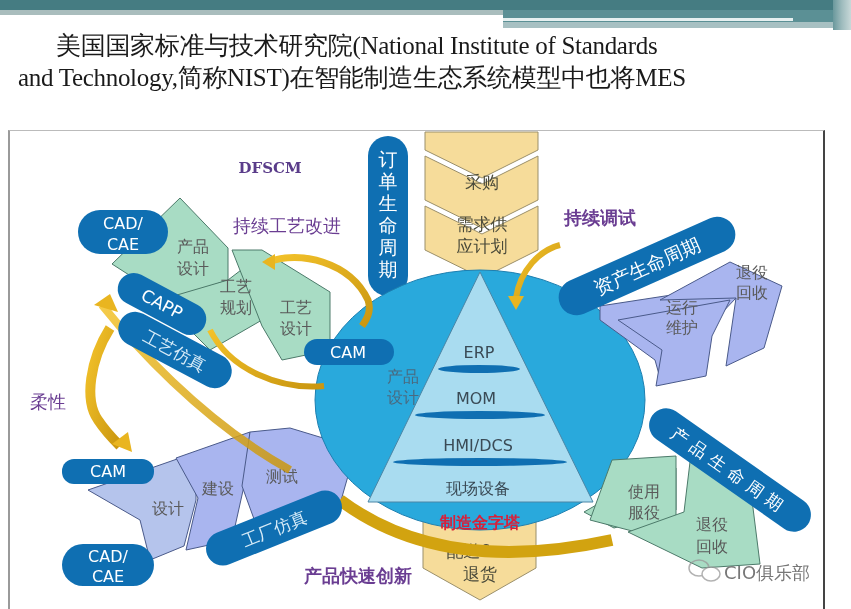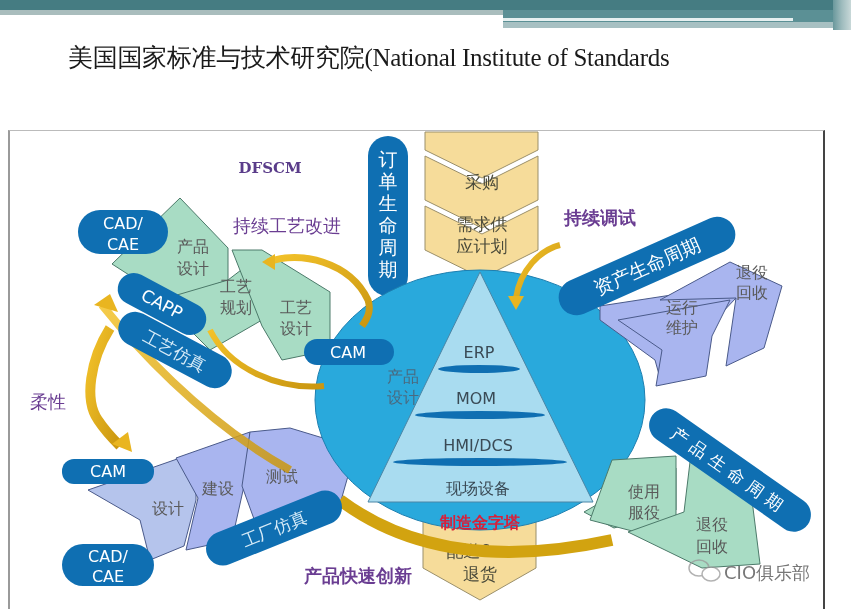--- a/index.html
+++ b/index.html
@@ -4,38 +4,39 @@
 <style>
   html,body{margin:0;padding:0;background:#fff;}
   body{width:851px;height:609px;position:relative;overflow:hidden;font-family:"DejaVu Sans","Liberation Sans",sans-serif;}
   .topbar{position:absolute;left:0;top:0;width:851px;height:10px;background:#457c82;}
   .topbar-strip{position:absolute;left:0;top:10px;width:503px;height:5px;background:#a9bdbd;}
   .topbar-right{position:absolute;left:503px;top:10px;width:330px;height:18px;background:#5b9095;}
   .topbar-line{position:absolute;left:503px;top:18px;width:290px;height:3px;background:#e6f0f0;}
   .topbar-light{position:absolute;left:503px;top:22px;width:330px;height:6px;background:#a7c0c2;}
   .topbar-edge{position:absolute;left:833px;top:0;width:18px;height:30px;background:linear-gradient(90deg,#6a989c,#9fbcbe,#c8d8d8);}
   .intro{position:absolute;left:18px;top:30px;width:800px;font-family:"Liberation Serif","DejaVu Serif",serif;font-size:25px;line-height:32px;color:#1a1a1a;letter-spacing:-0.3px;}
-  .intro p{margin:12px;}
+  .intro p{margin:0;}
   .intro .l1{text-indent:38px;}
   .frame{position:absolute;left:8px;top:130px;width:813px;height:479px;border-left:2px solid #9a9a9a;border-top:1px solid #bbb;border-right:2px solid #444;}
   svg{position:absolute;left:0;top:0;}
   .t{font-family:"DejaVu Sans","Liberation Sans",sans-serif;}
 </style>
 </head>
 <body>
 
 <div class="topbar"></div>
 <div class="topbar-strip"></div>
 <div class="topbar-right"></div>
 <div class="topbar-line"></div>
 <div class="topbar-light"></div>
 <div class="topbar-edge"></div>
 
 <div class="intro">
   <p class="l1">美国国家标准与技术研究院(National Institute of Standards</p>
+  <p>and Technology,简称NIST)在智能制造生态系统模型中也将MES</p>
 </div>
 
 <div class="frame"></div>
 
 <svg width="851" height="609" viewBox="0 0 851 609">
   <defs>
     <linearGradient id="arrowGrad" x1="0" y1="0" x2="1" y2="1">
       <stop offset="0" stop-color="#f3c22a"></stop>
       <stop offset="1" stop-color="#c99610"></stop>
     </linearGradient>

